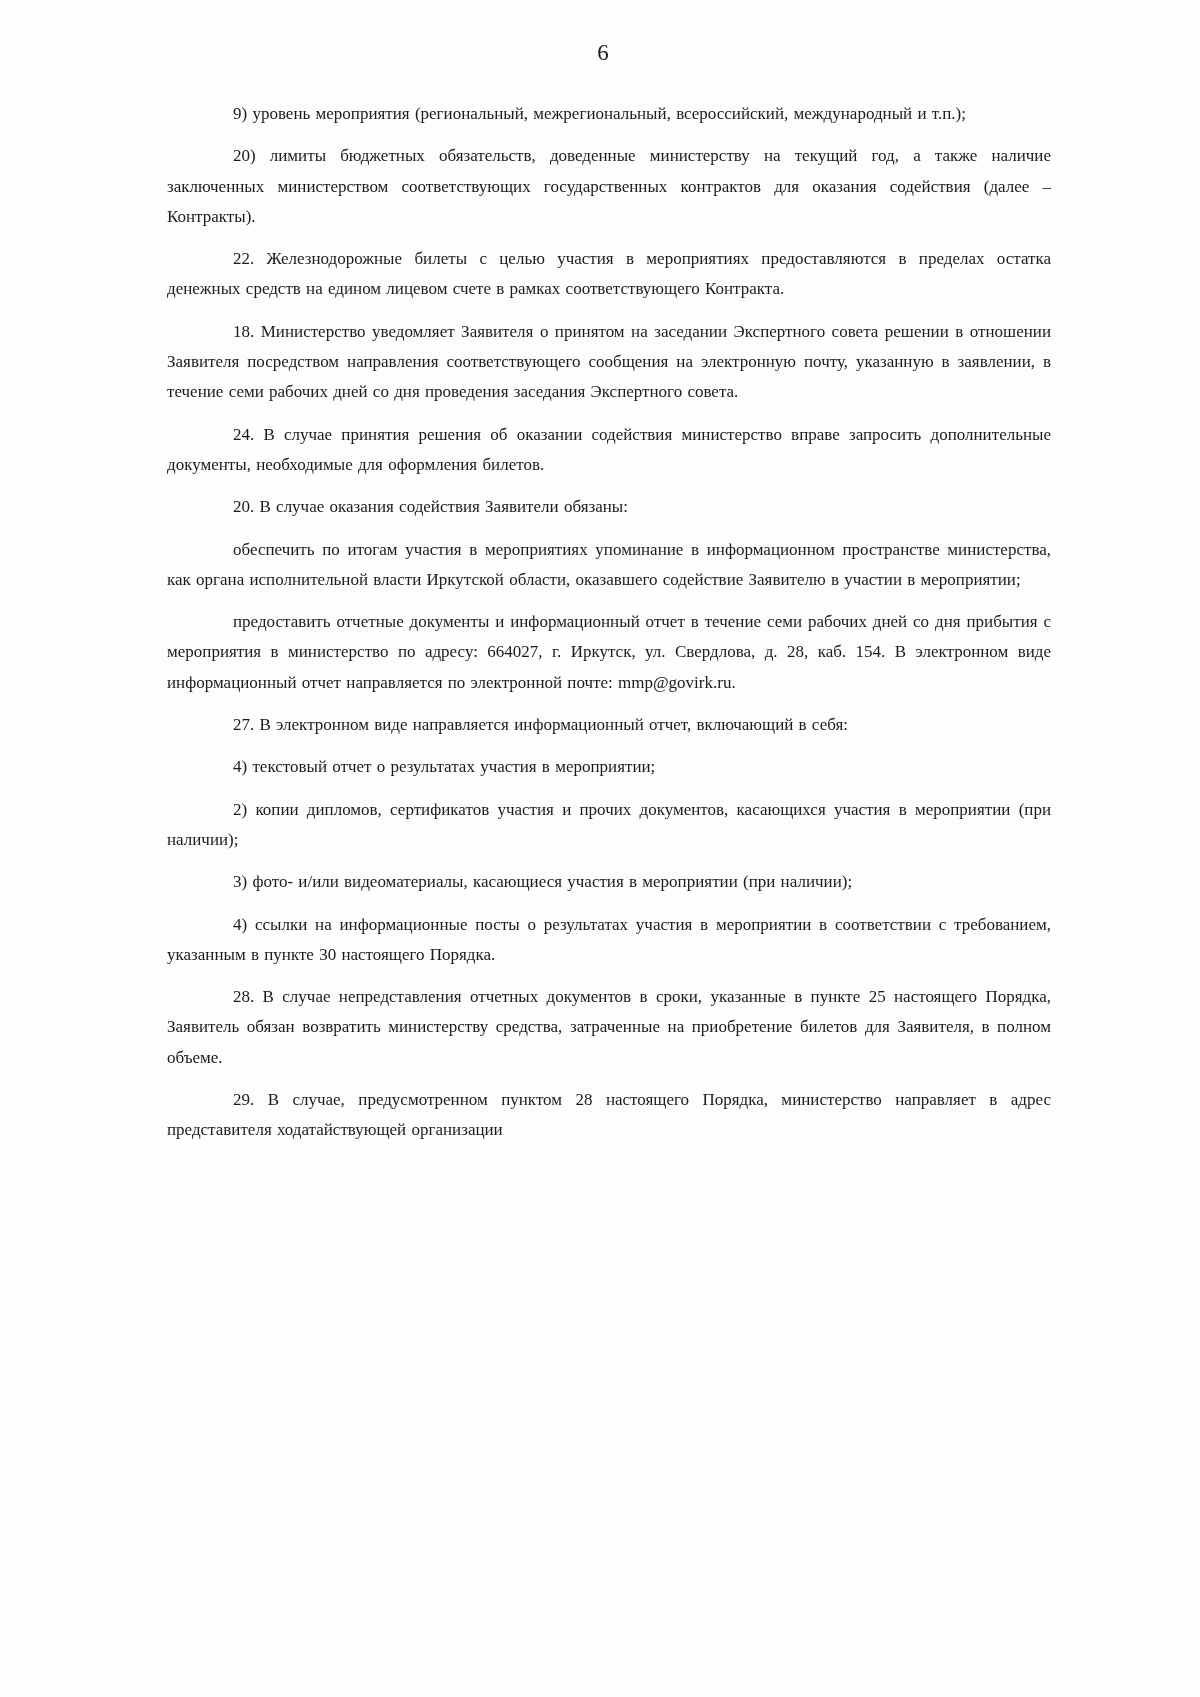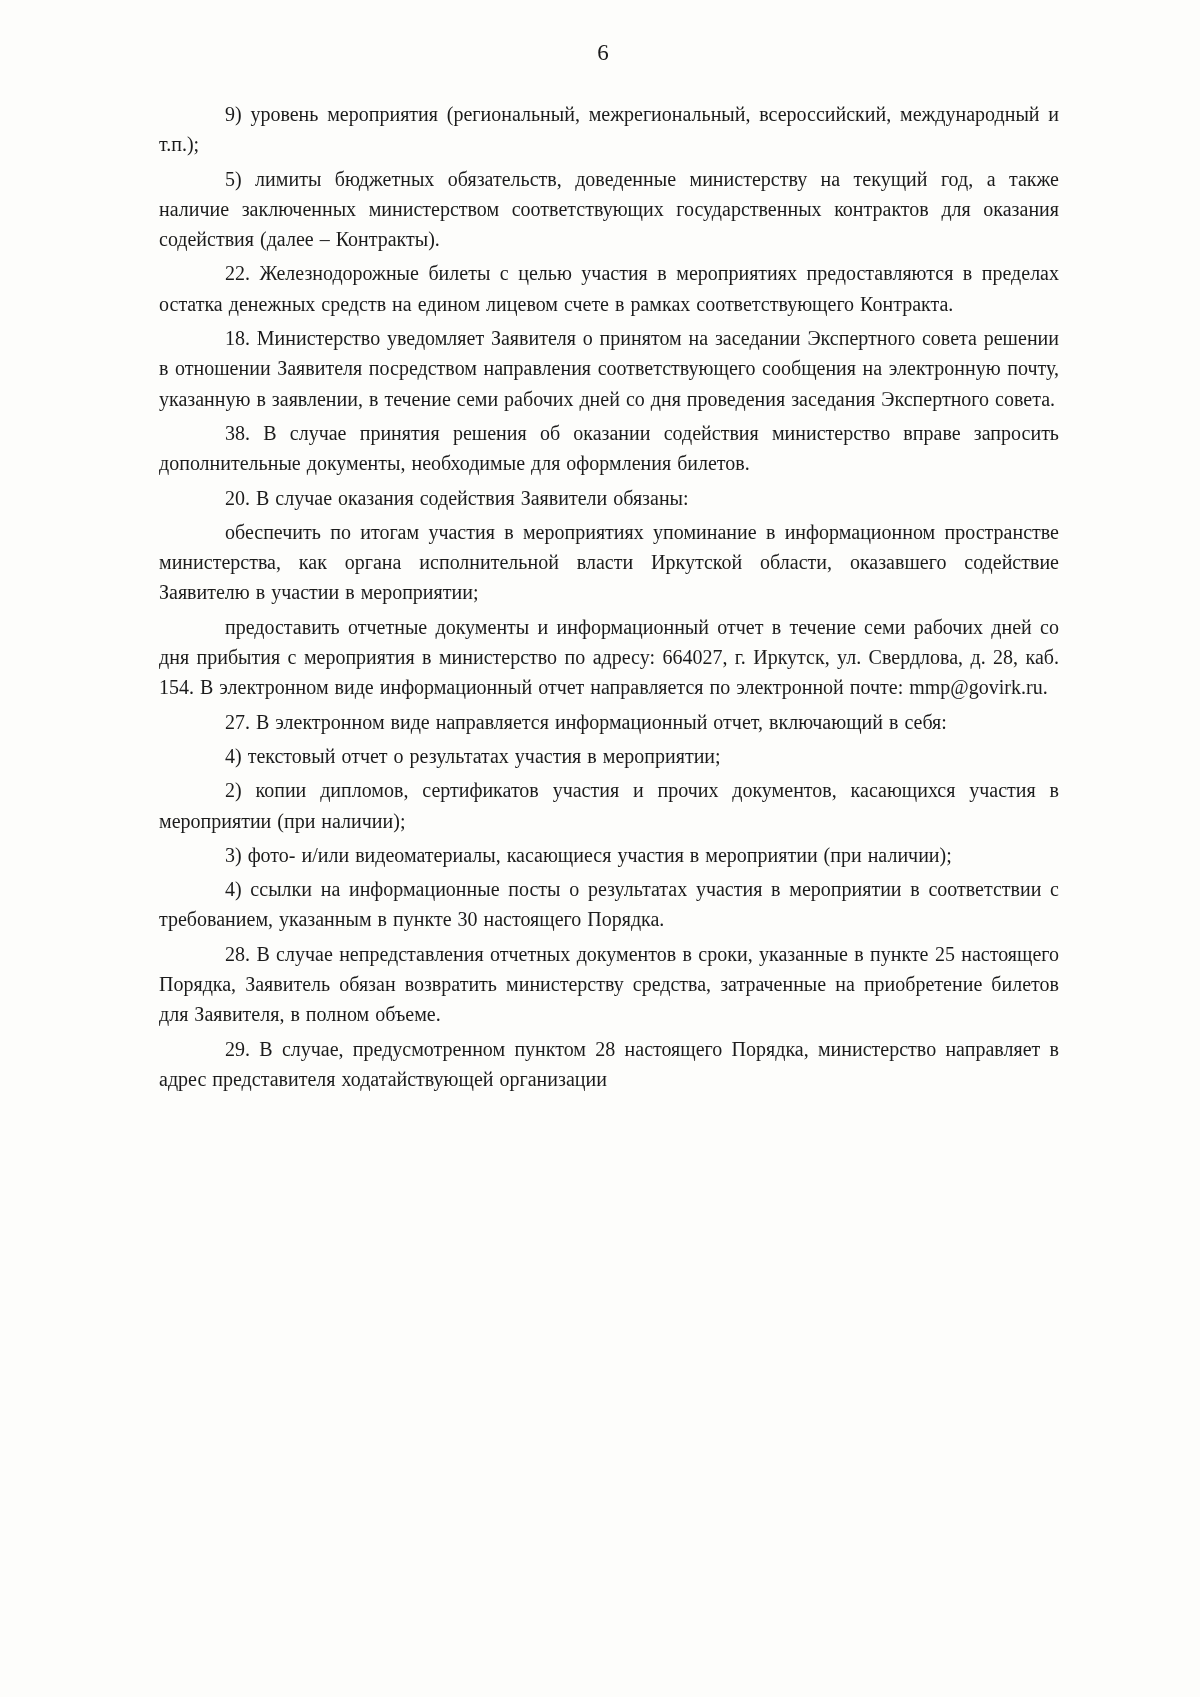--- a/index.html
+++ b/index.html
@@ -21,39 +21,39 @@
   }
   .page-number {
     text-align: center;
     font-size: 23px;
     line-height: 30px;
     margin-bottom: 31px;
     
     transform: translateX(-6px);
   }
   .body-text p {
-    margin: 4px;
-    font-size: 20px;
+    margin: 12px;
+    font-size: 17px;
     line-height: 30.3px;
     text-align: justify;
     text-indent: 66px;
     word-spacing: 1px;
   }
 </style>
 </head>
 <body>
 
 <div class="page">
   <div class="page-number">6</div>
   <div class="body-text">
     <p>9) уровень мероприятия (региональный, межрегиональный, всероссийский, международный и т.п.);</p>
-    <p>5) лимиты бюджетных обязательств, доведенные министерству на текущий год, а также наличие заключенных министерством соответствующих государственных контрактов для оказания содействия (далее – Контракты).</p>
+    <p>20) лимиты бюджетных обязательств, доведенные министерству на текущий год, а также наличие заключенных министерством соответствующих государственных контрактов для оказания содействия (далее – Контракты).</p>
     <p>22. Железнодорожные билеты с целью участия в мероприятиях предоставляются в пределах остатка денежных средств на едином лицевом счете в рамках соответствующего Контракта.</p>
     <p>18. Министерство уведомляет Заявителя о принятом на заседании Экспертного совета решении в отношении Заявителя посредством направления соответствующего сообщения на электронную почту, указанную в заявлении, в течение семи рабочих дней со дня проведения заседания Экспертного совета.</p>
-    <p>38. В случае принятия решения об оказании содействия министерство вправе запросить дополнительные документы, необходимые для оформления билетов.</p>
+    <p>24. В случае принятия решения об оказании содействия министерство вправе запросить дополнительные документы, необходимые для оформления билетов.</p>
     <p>20. В случае оказания содействия Заявители обязаны:</p>
     <p>обеспечить по итогам участия в мероприятиях упоминание в информационном пространстве министерства, как органа исполнительной власти Иркутской области, оказавшего содействие Заявителю в участии в мероприятии;</p>
     <p>предоставить отчетные документы и информационный отчет в течение семи рабочих дней со дня прибытия с мероприятия в министерство по адресу: 664027, г. Иркутск, ул. Свердлова, д. 28, каб. 154. В электронном виде информационный отчет направляется по электронной почте: mmp@govirk.ru.</p>
     <p>27. В электронном виде направляется информационный отчет, включающий в себя:</p>
     <p>4) текстовый отчет о результатах участия в мероприятии;</p>
     <p>2) копии дипломов, сертификатов участия и прочих документов, касающихся участия в мероприятии (при наличии);</p>
     <p>3) фото- и/или видеоматериалы, касающиеся участия в мероприятии (при наличии);</p>
     <p>4) ссылки на информационные посты о результатах участия в мероприятии в соответствии с требованием, указанным в пункте 30 настоящего Порядка.</p>
     <p>28. В случае непредставления отчетных документов в сроки, указанные в пункте 25 настоящего Порядка, Заявитель обязан возвратить министерству средства, затраченные на приобретение билетов для Заявителя, в полном объеме.</p>
     <p>29. В случае, предусмотренном пунктом 28 настоящего Порядка, министерство направляет в адрес представителя ходатайствующей организации</p>

